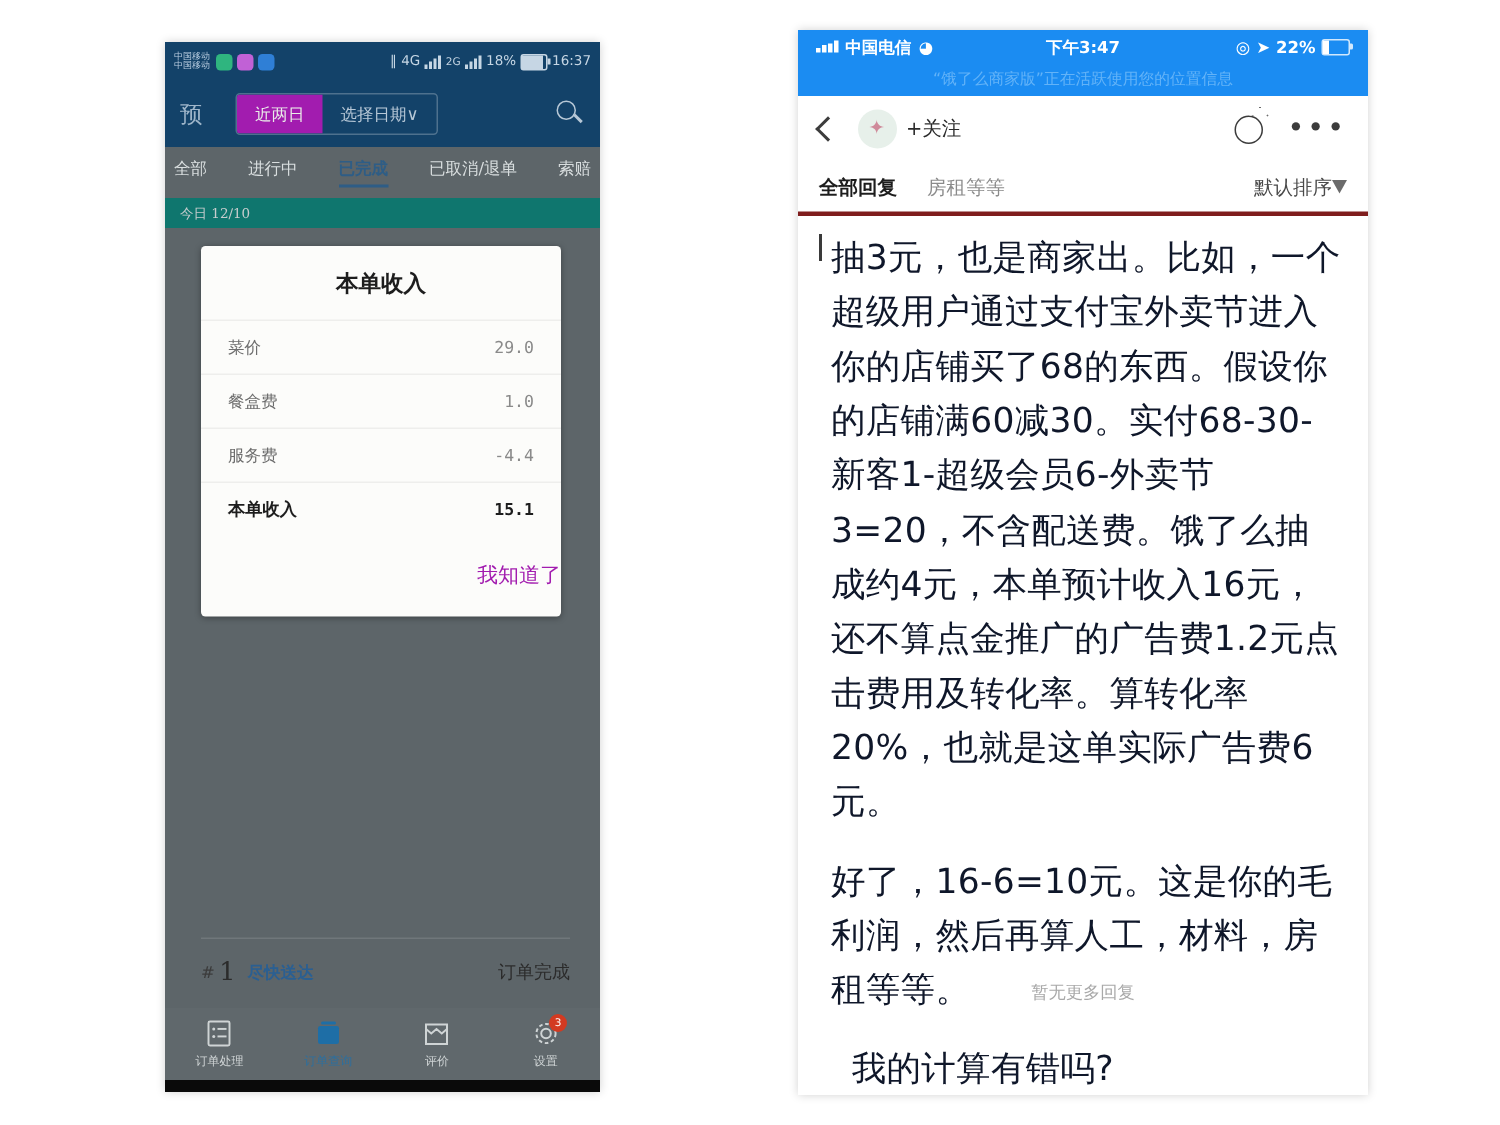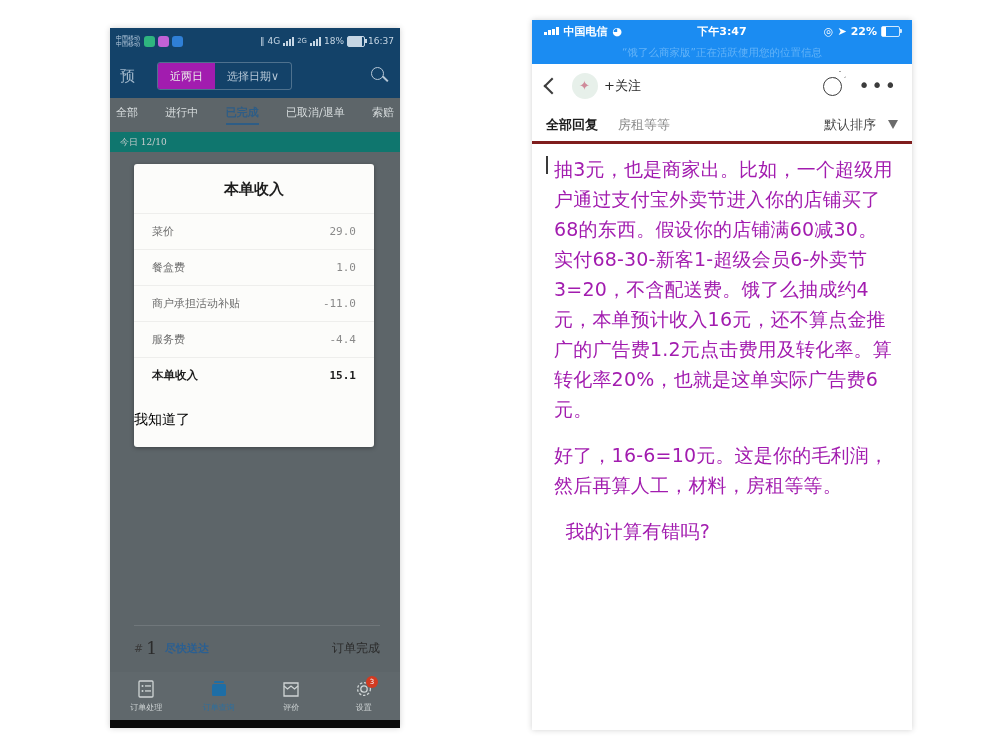--- a/index.html
+++ b/index.html
@@ -57,21 +57,21 @@
   .card{position:absolute;left:24px;top:12px;width:240px;background:#fcfcfa;border-radius:3px;
         box-shadow:0 1px 4px rgba(0,0,0,.35);padding:16px 0 8px;box-sizing:border-box;}
   .card-title{text-align:center;font-size:15px;color:#1d1d1d;font-family:"DejaVu Serif",serif;
               font-weight:bold;padding-bottom:14px;}
   .row{display:flex;align-items:center;justify-content:space-between;padding:10px 18px;
        border-top:1px solid #eeeeec;font-family:"DejaVu Serif",serif;}
   .row .k{font-size:11px;color:#6d6d6d;}
   .row .v{font-size:11px;color:#8a8a8a;font-family:"DejaVu Sans Mono",monospace;}
   .row.total .k{color:#1d1d1d;font-weight:bold;font-size:11.5px;}
   .row.total .v{color:#1d1d1d;font-weight:bold;}
-  .card-btn{text-align:left;font-size:14px;color:#000000;padding:18px 0 10px;
+  .card-btn{text-align:right;font-size:14px;color:#a21caf;padding:18px 0 10px;
             font-family:"DejaVu Serif",serif;}
 
   .order-row{position:absolute;left:24px;right:20px;bottom:14px;display:flex;align-items:center;
              border-top:1px solid rgba(255,255,255,.12);padding-top:12px;}
   .order-hash{font-size:11px;color:#3b3b3b;font-family:"DejaVu Serif",serif;}
   .order-num{font-size:17px;color:#2b2b2b;margin:0 8px 0 3px;font-family:"DejaVu Serif",serif;}
   .order-fast{font-size:11px;color:#2a5f92;font-family:"DejaVu Serif",serif;font-weight:bold;}
   .order-state{margin-left:auto;font-size:12px;color:#2b2b2b;font-family:"DejaVu Serif",serif;
                font-weight:normal;}
 
@@ -113,27 +113,27 @@
   .r-share:after{content:"";position:absolute;right:-2px;top:-4px;width:8px;height:1.6px;
                  background:#fff;box-shadow:0 0 0 2px #fff;}
   .r-share i{position:absolute;right:-3px;top:-5px;width:7px;height:7px;border-top:1.6px solid #3c3c3c;
              border-right:1.6px solid #3c3c3c;transform:rotate(-45deg);}
   .r-dots{letter-spacing:2px;font-size:19px;color:#3c3c3c;line-height:0.5;}
 
   .r-filter{height:36px;display:flex;align-items:center;padding:0 14px;box-sizing:border-box;
             border-bottom:3px solid #7f1d1d;background:#fff;}
   .r-fitem{font-size:13px;color:#8b8b8b;margin-right:20px;}
   .r-fitem.on{color:#1d1d1d;font-weight:bold;}
-  .r-fright{margin-left:auto;display:flex;align-items:center;gap:12px;font-size:13px;color:#4a4a4a;}
+  .r-fright{margin-left:auto;display:flex;align-items:center;gap:0;font-size:13px;color:#4a4a4a;}
   .funnel{width:0;height:0;border-left:5px solid transparent;border-right:5px solid transparent;
           border-top:9px solid #6b6b6b;}
 
   .r-content{padding:10px 18px 0 22px;background:#fff;height:500px;box-sizing:border-box;position:relative;}
   .r-quote{position:absolute;left:14px;top:12px;width:2px;height:18px;background:#3a3a3a;}
-  .r-para{font-size:19px;line-height:1.58;color:#a21caf;margin:0 0 16px;letter-spacing:.2px;}
+  .r-para{font-size:23px;line-height:1.58;color:#0f172a;margin:0 0 16px;letter-spacing:.2px;}
   .r-para.indent{text-indent:.6em;}
 
   .r-nomore{text-align:center;font-size:11.5px;color:#a9a9a9;padding:10px 0 0;background:#fff;
             font-family:"DejaVu Serif",serif;}
   .r-inputbar{position:absolute;left:0;right:0;bottom:10px;height:46px;display:flex;align-items:center;
               padding:0 16px;box-sizing:border-box;background:#fff;border-top:1px solid #f2f2f2;}
   .r-input{font-size:13px;color:#aeaeae;font-family:"DejaVu Serif",serif;}
   .r-icons{margin-left:auto;display:flex;gap:10px;align-items:center;}
   .r-ic{width:22px;height:22px;border-radius:3px;}
 </style>
@@ -201,24 +201,20 @@
     <div class="card">
       <div class="card-title">本单收入</div>
 
       <div class="row">
         <span class="k">菜价</span>
         <span class="v">29.0</span>
       </div>
       <div class="row">
         <span class="k">餐盒费</span>
         <span class="v">1.0</span>
-      </div>
-      <div class="row">
-        <span class="k">商户承担活动补贴</span>
-        <span class="v">-11.0</span>
       </div>
       <div class="row">
         <span class="k">服务费</span>
         <span class="v">-4.4</span>
       </div>
       <div class="row total">
         <span class="k">本单收入</span>
         <span class="v">15.1</span>
       </div>
 
@@ -322,14 +318,15 @@
     </span>
   </div>
 
   <div class="r-content">
     <span class="r-quote"></span>
     <p class="r-para">抽3元，也是商家出。比如，一个超级用户通过支付宝外卖节进入你的店铺买了68的东西。假设你的店铺满60减30。实付68-30-新客1-超级会员6-外卖节3=20，不含配送费。饿了么抽成约4元，本单预计收入16元，还不算点金推广的广告费1.2元点击费用及转化率。算转化率20%，也就是这单实际广告费6元。</p>
     <p class="r-para">好了，16-6=10元。这是你的毛利润，然后再算人工，材料，房租等等。</p>
     <p class="r-para indent">我的计算有错吗?</p>
   </div>
 
+  <div class="r-nomore">暂无更多回复</div>
 
 </div>
 
 </body></html>

